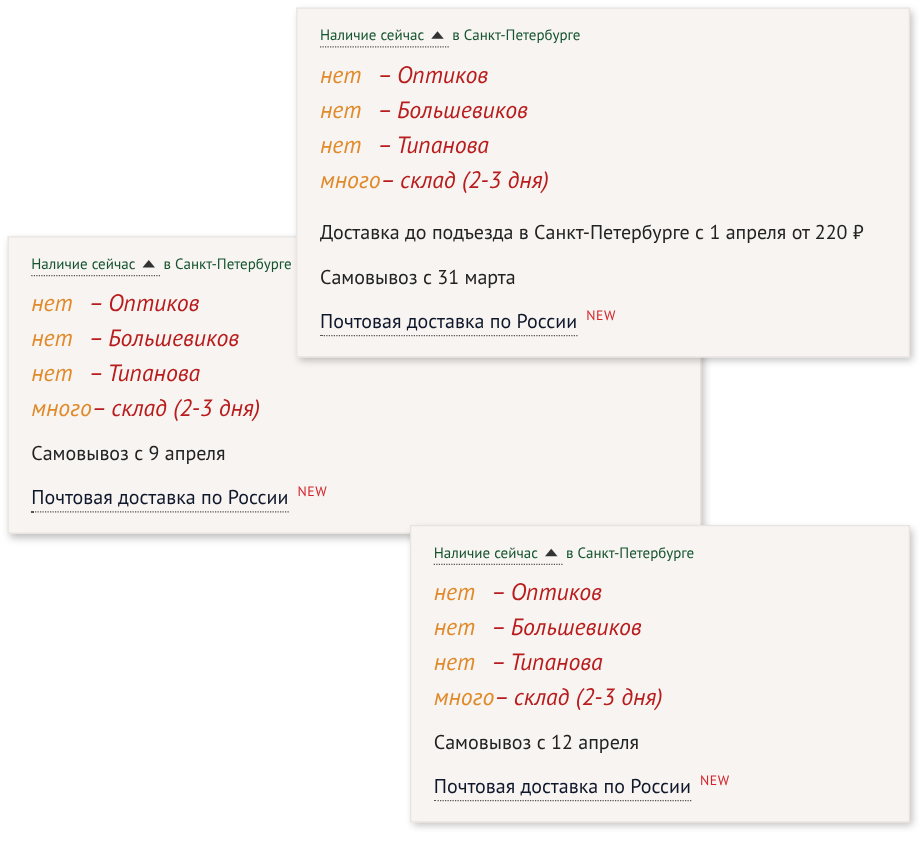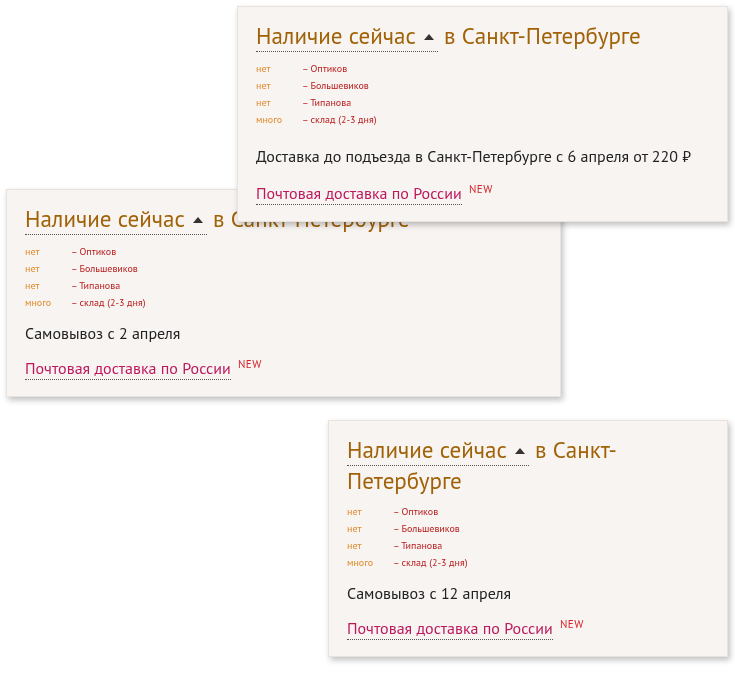--- a/index.html
+++ b/index.html
@@ -16,43 +16,44 @@
   .card {
     position: absolute;
     background: #f7f4f2;
     border: 1px solid #e8e3df;
     box-shadow: 2px 3px 6px rgba(0,0,0,0.25);
     padding: 14px 18px 16px 18px;
     box-sizing: border-box;
   }
   .header-line {
     margin-bottom: 10px;
-    font-size: 23px;
-    color: #a16207;
+    font-size: 12px;
+    color: #14532d;
   }
   .header-link {
     border-bottom: 1px dotted #555;
     cursor: pointer;
     display: inline-block;
     padding-bottom: 1px;
   }
   .caret-up {
     display: inline-block;
     width: 0; height: 0;
     border-left: 5px solid transparent;
     border-right: 5px solid transparent;
     border-bottom: 6px solid #333;
     vertical-align: middle;
     margin: 0 4px 2px 2px;
   }
   .stock-row {
     display: flex;
     align-items: flex-start;
     margin: 4px 0;
-    font-size: 10px;
+    font-size: 19px;
+    font-style: italic;
   }
   .status {
     color: #e08a2a;
     min-width: 46px;
   }
   .dash-loc {
     color: #b91c1c;
   }
   .delivery {
     margin-top: 18px;
@@ -67,21 +68,21 @@
   }
   .postal-row {
     margin-top: 14px;
     font-size: 16px;
   }
   .postal-link {
     border-bottom: 1px dotted #555;
     cursor: pointer;
     display: inline-block;
     padding-bottom: 1px;
-    color: #be185d;
+    color: #0f172a;
   }
   .new-badge {
     color: #d4232a;
     font-weight: normal;
     font-size: 11px;
     vertical-align: super;
     margin-left: 3px;
     letter-spacing: 0.5px;
   }
   
@@ -109,21 +110,22 @@
       <span class="dash-loc">– Большевиков</span>
     </div>
   <div class="stock-row">
       <span class="status">нет</span>
       <span class="dash-loc">– Типанова</span>
     </div>
   <div class="stock-row">
       <span class="status">много</span>
       <span class="dash-loc">– склад (2-3 дня)</span>
     </div>
-  <div class="delivery">Доставка до подъезда в Санкт-Петербурге с 6 апреля от 220 ₽</div>
+  <div class="delivery">Доставка до подъезда в Санкт-Петербурге с 1 апреля от 220 ₽</div>
+  <div class="pickup">Самовывоз с 31 марта</div>
   <div class="postal-row">
     <span class="postal-link">Почтовая доставка по России</span>
     <span class="new-badge">NEW</span>
   </div>
 </div>
 
 <div class="card" id="card-b">
   <div class="header-line">
     <span class="header-link">
       <span>Наличие сейчас</span>
@@ -140,21 +142,21 @@
       <span class="dash-loc">– Большевиков</span>
     </div>
   <div class="stock-row">
       <span class="status">нет</span>
       <span class="dash-loc">– Типанова</span>
     </div>
   <div class="stock-row">
       <span class="status">много</span>
       <span class="dash-loc">– склад (2-3 дня)</span>
     </div>
-  <div class="pickup">Самовывоз с 2 апреля</div>
+  <div class="pickup">Самовывоз с 9 апреля</div>
   <div class="postal-row">
     <span class="postal-link">Почтовая доставка по России</span>
     <span class="new-badge">NEW</span>
   </div>
 </div>
 
 <div class="card" id="card-c">
   <div class="header-line">
     <span class="header-link">
       <span>Наличие сейчас</span>

